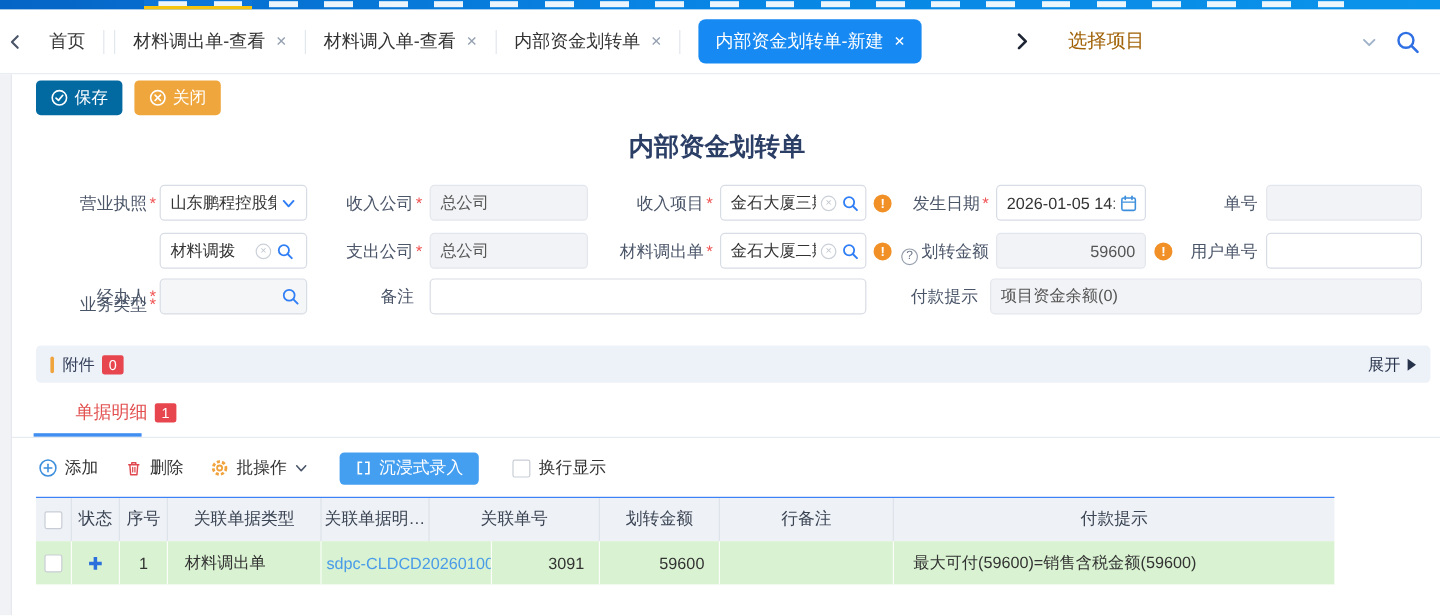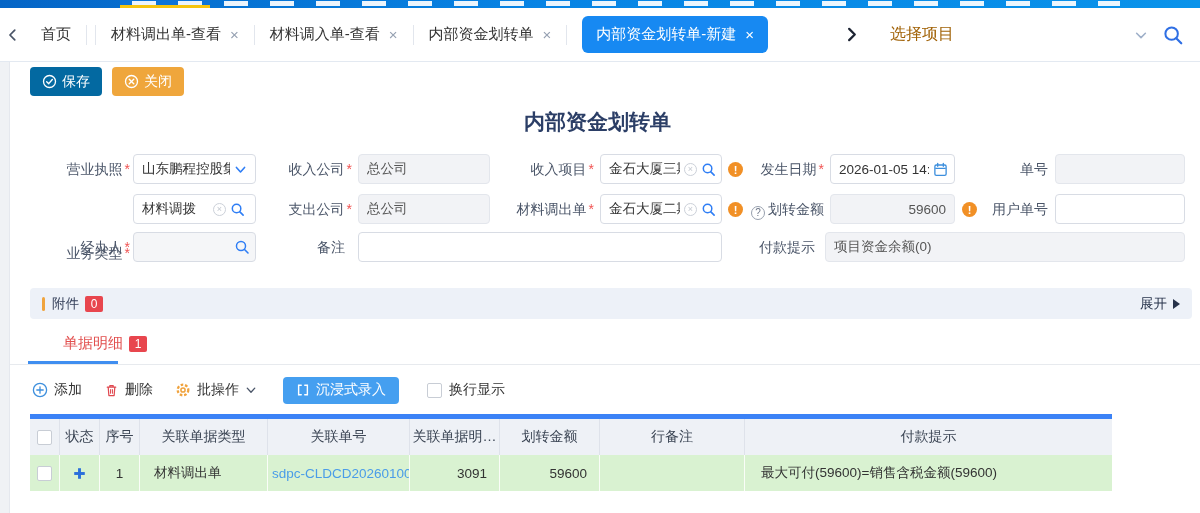--- a/index.html
+++ b/index.html
@@ -81,21 +81,21 @@
   
   .gtoolbar{position:absolute;left:22px;top:313px;height:30px;display:flex;align-items:center;}
   .gt-item{display:flex;align-items:center;gap:6px;font-size:14px;color:#333;cursor:pointer;margin-right:22px;}
   .btn-immersive{display:flex;align-items:center;gap:6px;height:27px;padding:0 13px;border-radius:4px;
                  background:#459ff0;color:#fff;font-size:14px;cursor:pointer;margin:0 4px;}
   .checkbox{width:15px;height:15px;border:1px solid #c8cdd5;border-radius:2px;background:#fff;box-sizing:border-box;cursor:pointer;}
   .wrap-item{display:flex;align-items:center;gap:7px;margin-left:24px;font-size:14px;color:#333;}
 
   
   .tbl{position:absolute;left:20px;top:352px;width:1082px;}
-  .tbl-head{display:flex;height:36px;background:#eef1f6;border-top:5px solid #3b82f6;}
+  .tbl-head{display:flex;height:36px;background:#eef1f6;border-top:1px solid #3b82f6;}
   .th{display:flex;align-items:center;justify-content:center;font-size:14px;color:#3a4453;box-sizing:border-box;
       border-right:1px solid rgba(110,125,150,.12);overflow:hidden;white-space:nowrap;}
   .tbl-row{display:flex;height:36px;background:#d9f2d1;}
   .td{display:flex;align-items:center;font-size:13.5px;color:#333;box-sizing:border-box;
       border-right:1px solid rgba(255,255,255,.85);overflow:hidden;white-space:nowrap;}
   .c0{width:30px;justify-content:center;}
   .c1{width:40px;justify-content:center;}
   .c2{width:40px;justify-content:center;}
   .c3{width:128px;}
   .c4{width:142px;}
@@ -362,22 +362,22 @@
     </div>
 
     <div class="tbl">
       <div class="tbl-head">
         <div class="th c0">
             <span class="checkbox"></span>
           </div>
         <div class="th c1">状态</div>
         <div class="th c2">序号</div>
         <div class="th c3">关联单据类型</div>
+        <div class="th c5">关联单据明…</div>
         <div class="th c4">关联单号</div>
-        <div class="th c5">关联单据明…</div>
         <div class="th c6">划转金额</div>
         <div class="th c7">行备注</div>
         <div class="th c8">付款提示</div>
       </div>
       <div class="tbl-row">
         <div class="td c0">
             <span class="checkbox"></span>
           </div>
         <div class="td c1">
           <svg width="13" height="13" viewBox="0 0 16 16">

